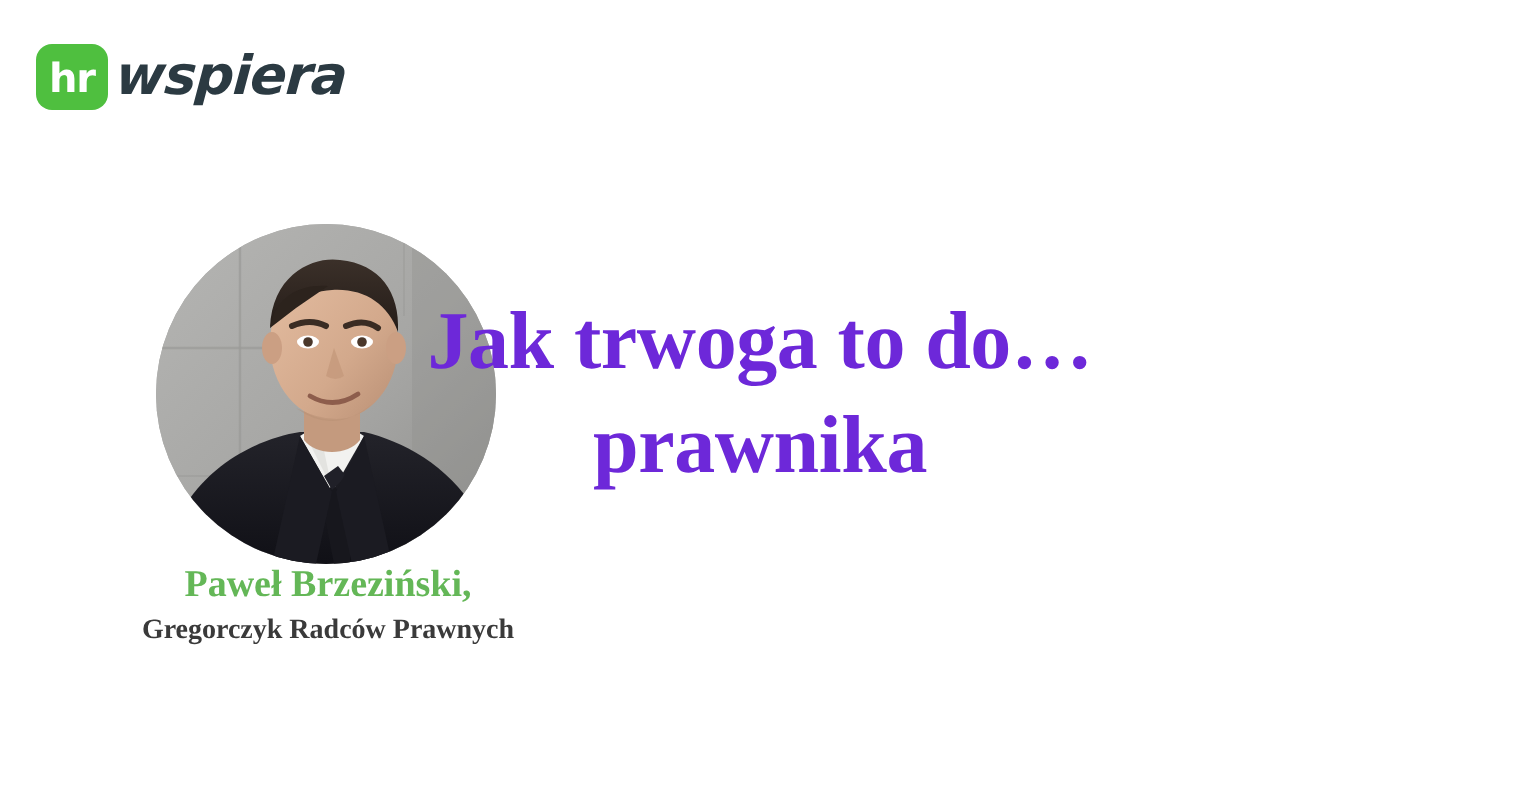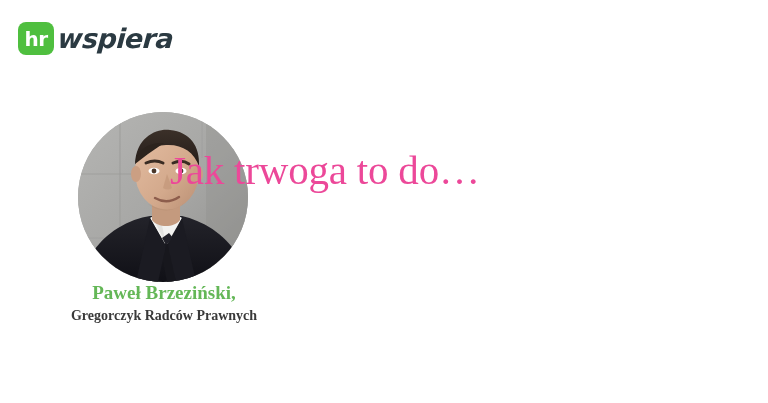--- a/index.html
+++ b/index.html
@@ -97,24 +97,24 @@
     font-size: 14px;
     line-height: 19px;
   }
 
   
   .title {
     position: absolute;
     right: 35px;
     top: 144px;
     width: 420px;
-    text-align: left;
-    color: #ec4899;
-    font-family: "Liberation Serif", serif;
-    font-weight: normal;
+    text-align: center;
+    color: #6d28d9;
+    font-family: "Liberation Serif", serif;
+    font-weight: bold;
     font-size: 41px;
     line-height: 52px;
     letter-spacing: -0.2px;
   }
   .title-line {
     display: block;
     white-space: nowrap;
   }
 </style>
 </head>
@@ -196,15 +196,16 @@
     </svg>
   </div>
 
   <div class="speaker">
     <div class="speaker-name">Paweł Brzeziński,</div>
     <div class="speaker-role-line">Gregorczyk Radców Prawnych</div>
   </div>
 
   <div class="title">
     <span class="title-line">Jak trwoga to do…</span>
+    <span class="title-line">prawnika</span>
   </div>
 
 </div>
 
 </body></html>

